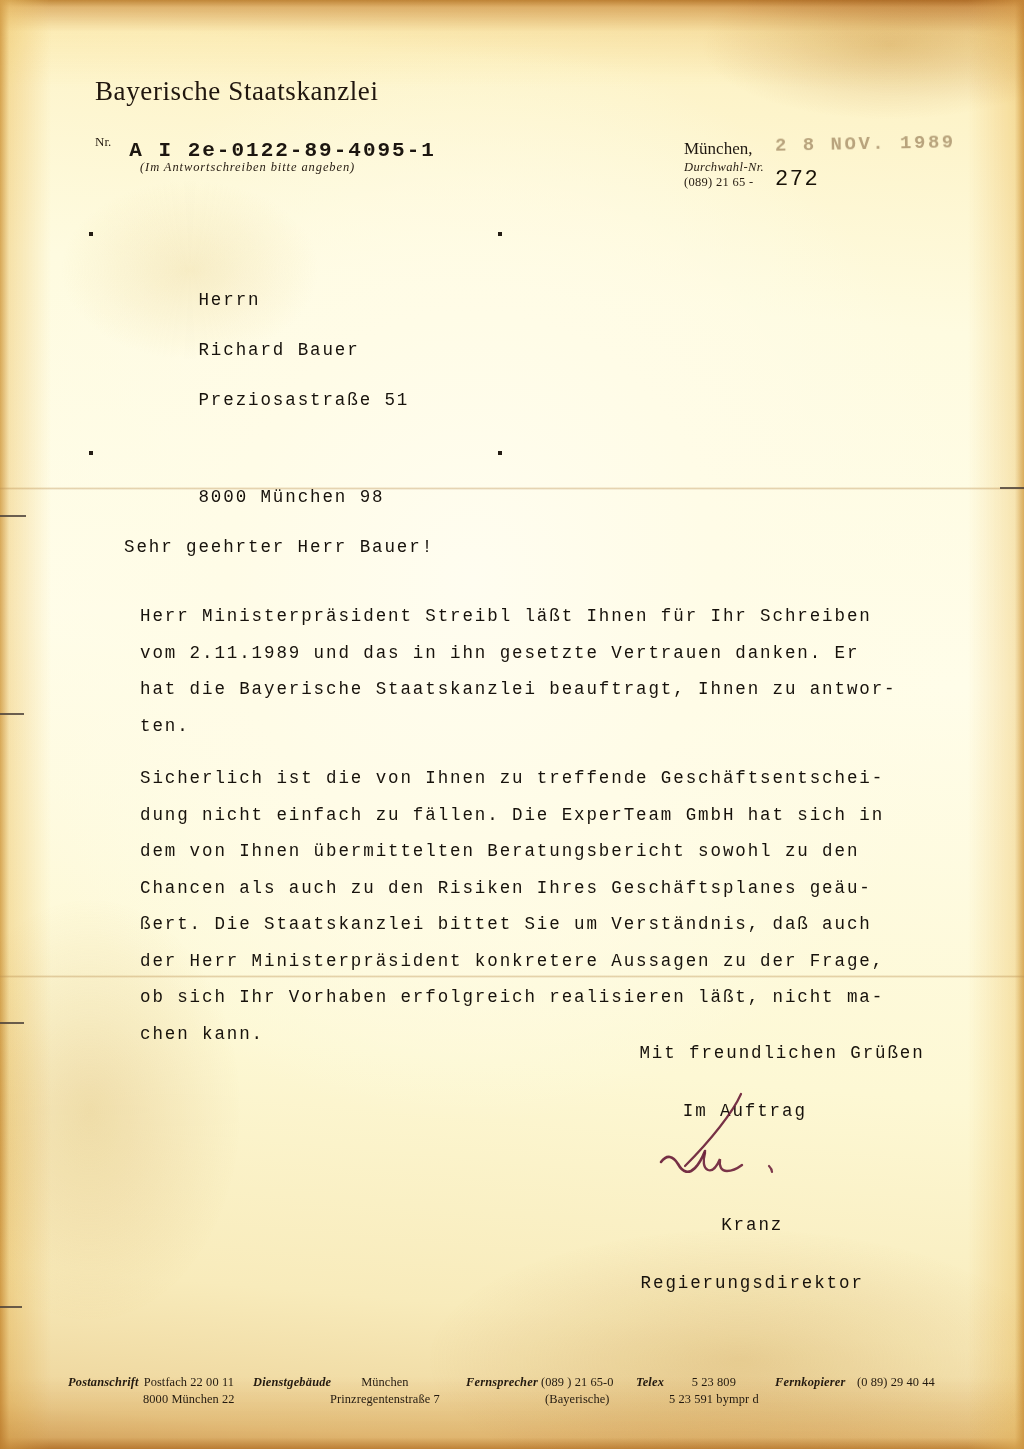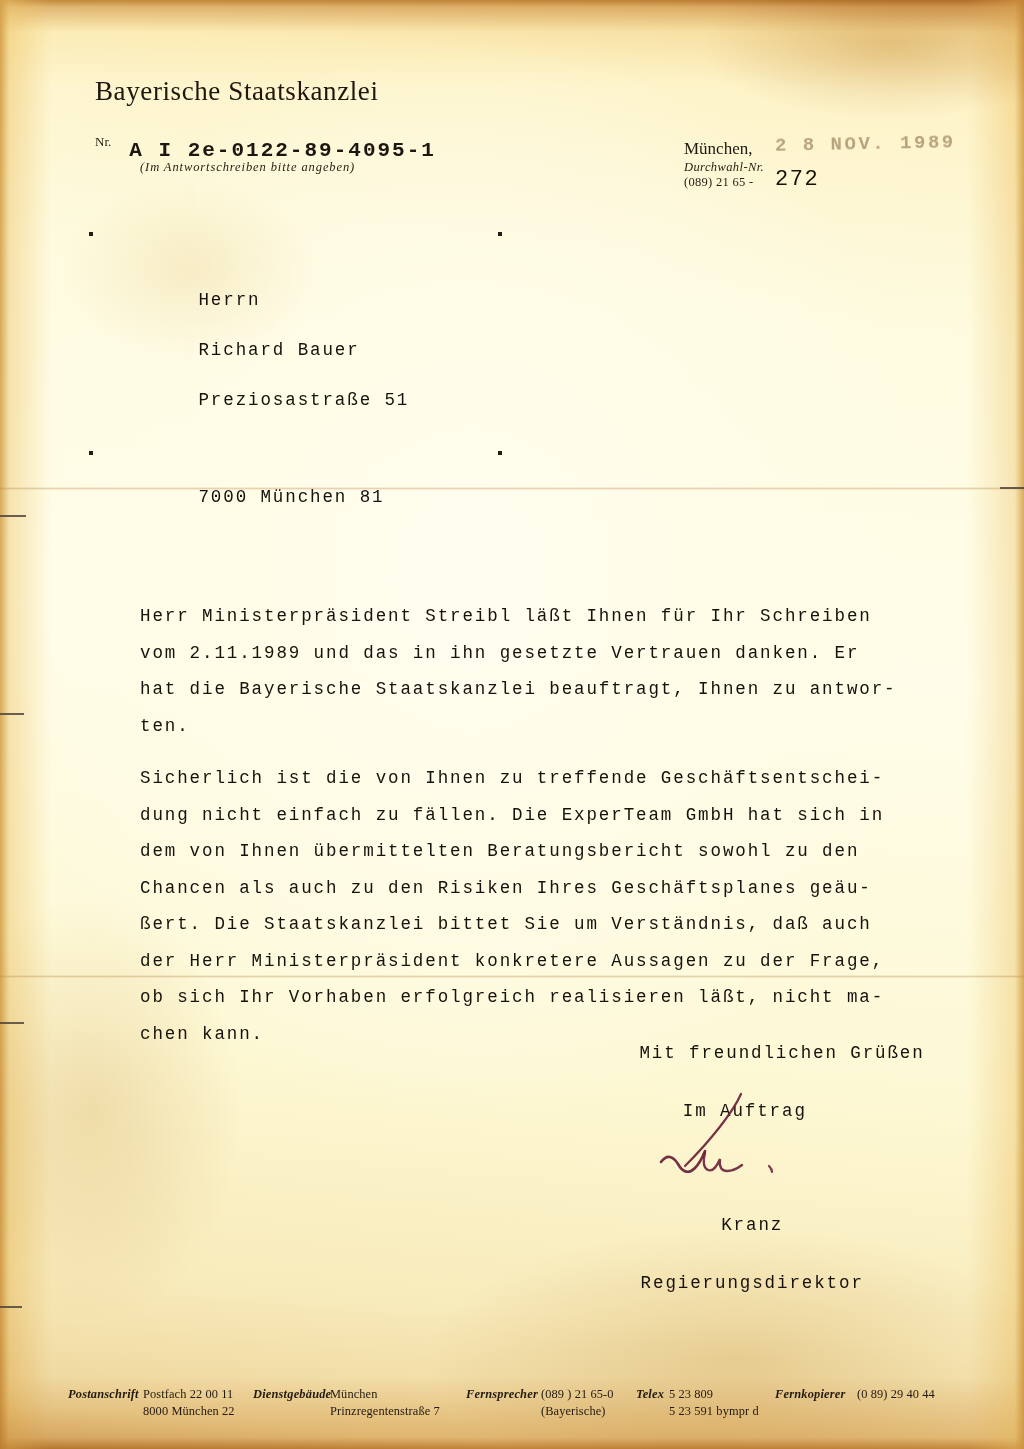--- a/index.html
+++ b/index.html
@@ -199,21 +199,21 @@
 
   
   .footer {
     position: absolute;
     left: 68px; top: 1374px;
     width: 890px;
     font-size: 12.4px;
     color: #231a10;
     line-height: 16.5px;
   }
-  .footer .col { position: absolute; top: 12px; }
+  .footer .col { position: absolute; top: 0; text-align: center; }
   .footer .lbl {
     font-style: italic;
     font-weight: bold;
     letter-spacing: 0.2px;
     white-space: nowrap;
   }
   .footer .val { white-space: nowrap; letter-spacing: 0.1px; }
   .f-c1 { left: 0; }
   .f-c1-v { left: 75px; }
   .f-c2 { left: 185px; }
@@ -269,23 +269,24 @@
     <div class="datestamp blur-soft">2 8 NOV. 1989</div>
     <div class="dw-label">Durchwahl-Nr.</div>
     <div class="dw-prefix">(089) 21 65 -</div>
     <div class="dw-ext">272</div>
 
     <div class="addr typed">
       <span>Herrn</span><br>
       <span>Richard Bauer</span><br>
       <span>Preziosastraße 51</span>
       <span class="gap"></span>
-      <span>7000 München 81</span>
-    </div>
-
+      <span>8000 München 98</span>
+    </div>
+
+    <div class="salutation typed">Sehr geehrter Herr Bauer!</div>
 
     <div class="para typed" id="para-1">Herr Ministerpräsident Streibl läßt Ihnen für Ihr Schreiben
 vom 2.11.1989 und das in ihn gesetzte Vertrauen danken. Er
 hat die Bayerische Staatskanzlei beauftragt, Ihnen zu antwor-
 ten.</div>
     <div class="para typed" id="para-2">Sicherlich ist die von Ihnen zu treffende Geschäftsentschei-
 dung nicht einfach zu fällen. Die ExperTeam GmbH hat sich in
 dem von Ihnen übermittelten Beratungsbericht sowohl zu den
 Chancen als auch zu den Risiken Ihres Geschäftsplanes geäu-
 ßert. Die Staatskanzlei bittet Sie um Verständnis, daß auch

